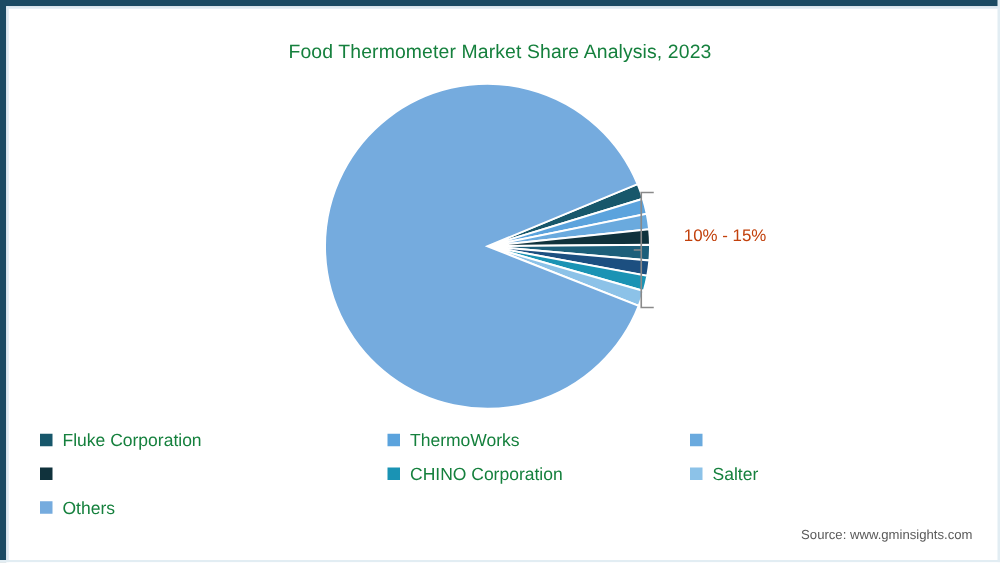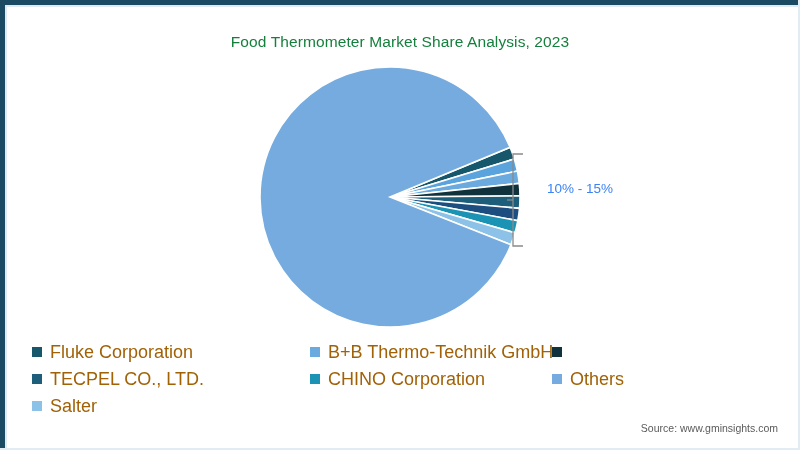--- a/index.html
+++ b/index.html
@@ -85,21 +85,21 @@
     left: 505px;
     top: 150px;
     width: 170px;
     height: 100px;
   }
   #bracket-label {
     position: absolute;
     left: 42px;
     top: 31px;
     font-size: 13.5px;
-    color: #3b82f6;
+    color: #c2410c;
     white-space: nowrap;
   }
 
   #legend {
     position: absolute;
     left: 32px;
     top: 338px;
     width: 750px;
     display: grid;
     grid-template-columns: 278px 242px 230px;
@@ -111,22 +111,22 @@
     align-items: center;
     white-space: nowrap;
   }
   .legend-swatch {
     width: 10px;
     height: 10px;
     flex: 0 0 auto;
     margin-right: 8px;
   }
   .legend-label {
-    font-size: 18px;
-    color: #a16207;
+    font-size: 14px;
+    color: #15803d;
     line-height: 1;
   }
 
   #source {
     position: absolute;
     right: 22px;
     bottom: 16px;
     font-size: 10.5px;
     color: #5a5a5a;
     white-space: nowrap;
@@ -170,39 +170,38 @@
     </svg>
     <div id="bracket-label">10% - 15%</div>
   </div>
 
   <div id="legend">
     <div class="legend-item">
       <span class="legend-swatch" style="background: rgb(23, 87, 107);"></span>
       <span class="legend-label">Fluke Corporation</span>
     </div>
     <div class="legend-item">
+      <span class="legend-swatch" style="background: rgb(91, 163, 221);"></span>
+      <span class="legend-label">ThermoWorks</span>
+    </div>
+    <div class="legend-item">
       <span class="legend-swatch" style="background: rgb(106, 170, 222);"></span>
-      <span class="legend-label">B+B Thermo-Technik GmbH</span>
     </div>
     <div class="legend-item">
       <span class="legend-swatch" style="background: rgb(16, 50, 60);"></span>
-    </div>
-    <div class="legend-item">
-      <span class="legend-swatch" style="background: rgb(29, 95, 122);"></span>
-      <span class="legend-label">TECPEL CO., LTD.</span>
     </div>
     <div class="legend-item">
       <span class="legend-swatch" style="background: rgb(26, 147, 180);"></span>
       <span class="legend-label">CHINO Corporation</span>
     </div>
     <div class="legend-item">
+      <span class="legend-swatch" style="background: rgb(140, 194, 232);"></span>
+      <span class="legend-label">Salter</span>
+    </div>
+    <div class="legend-item">
       <span class="legend-swatch" style="background: rgb(117, 171, 222);"></span>
       <span class="legend-label">Others</span>
     </div>
-    <div class="legend-item">
-      <span class="legend-swatch" style="background: rgb(140, 194, 232);"></span>
-      <span class="legend-label">Salter</span>
-    </div>
   </div>
 
   <div id="source">Source: www.gminsights.com</div>
 
 </div>
 
 </body></html>

